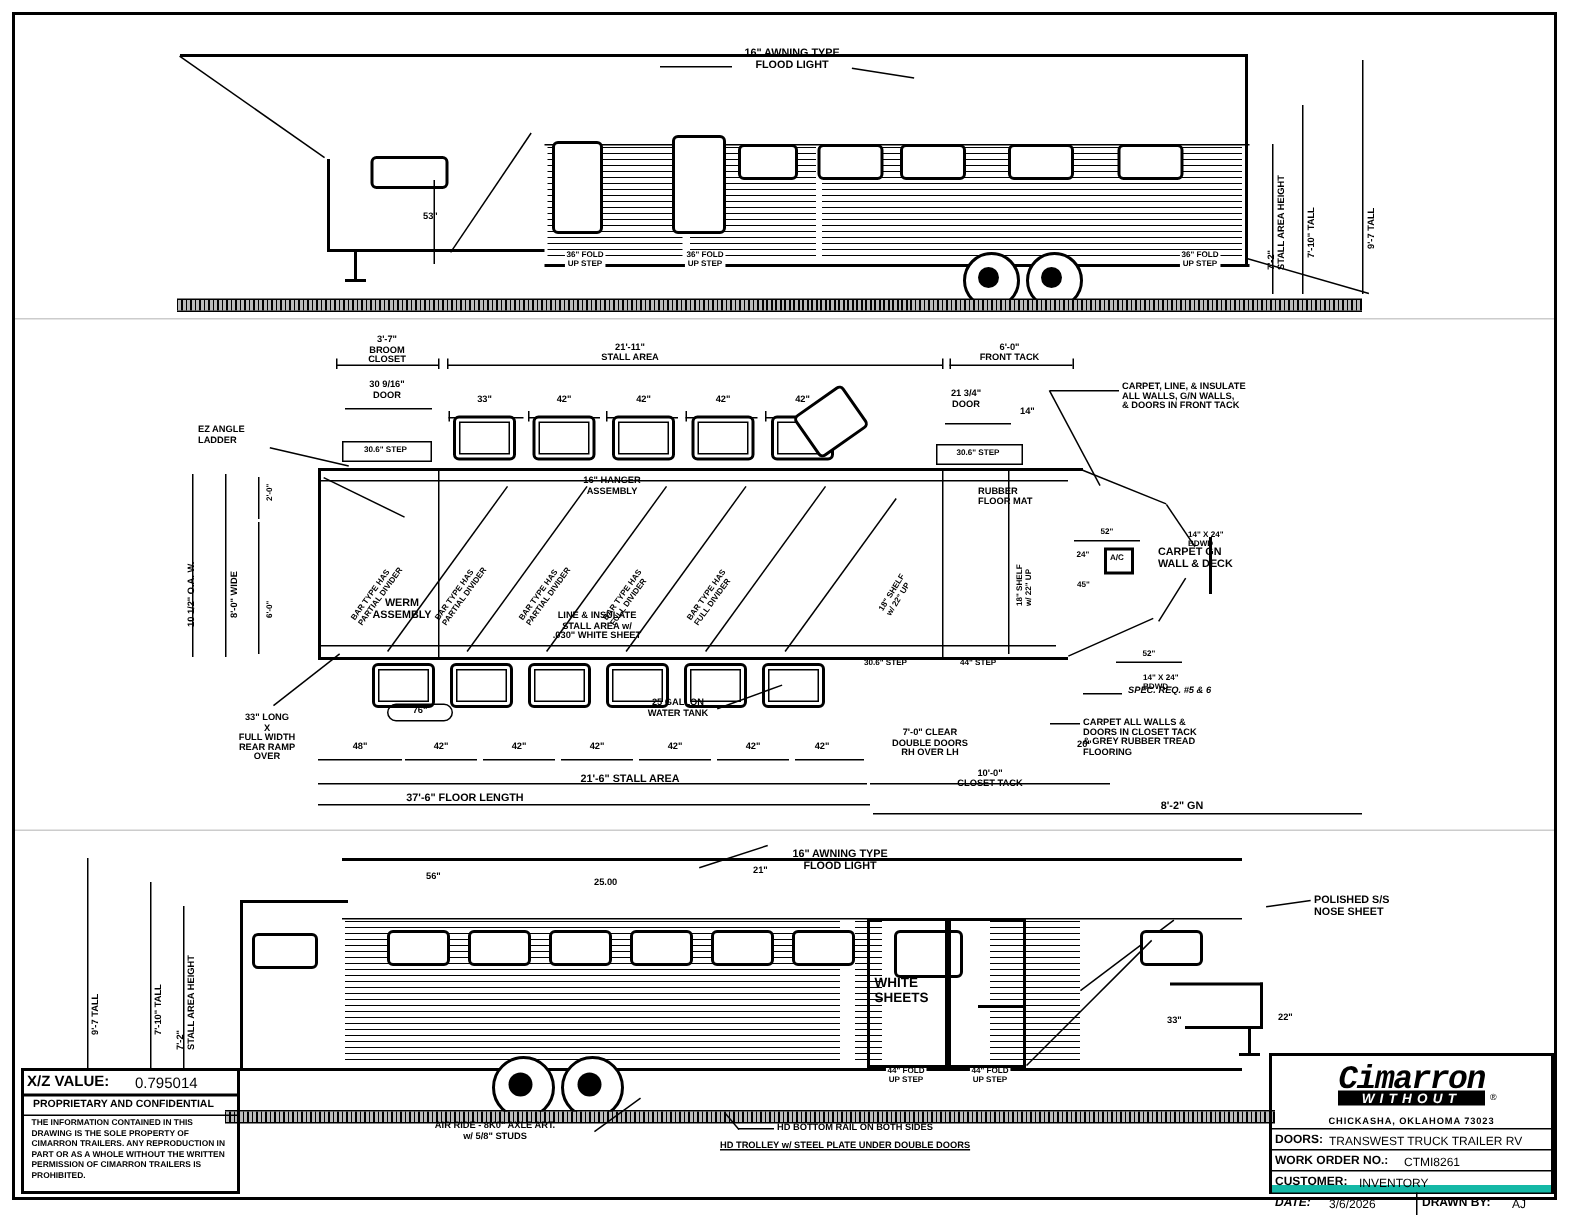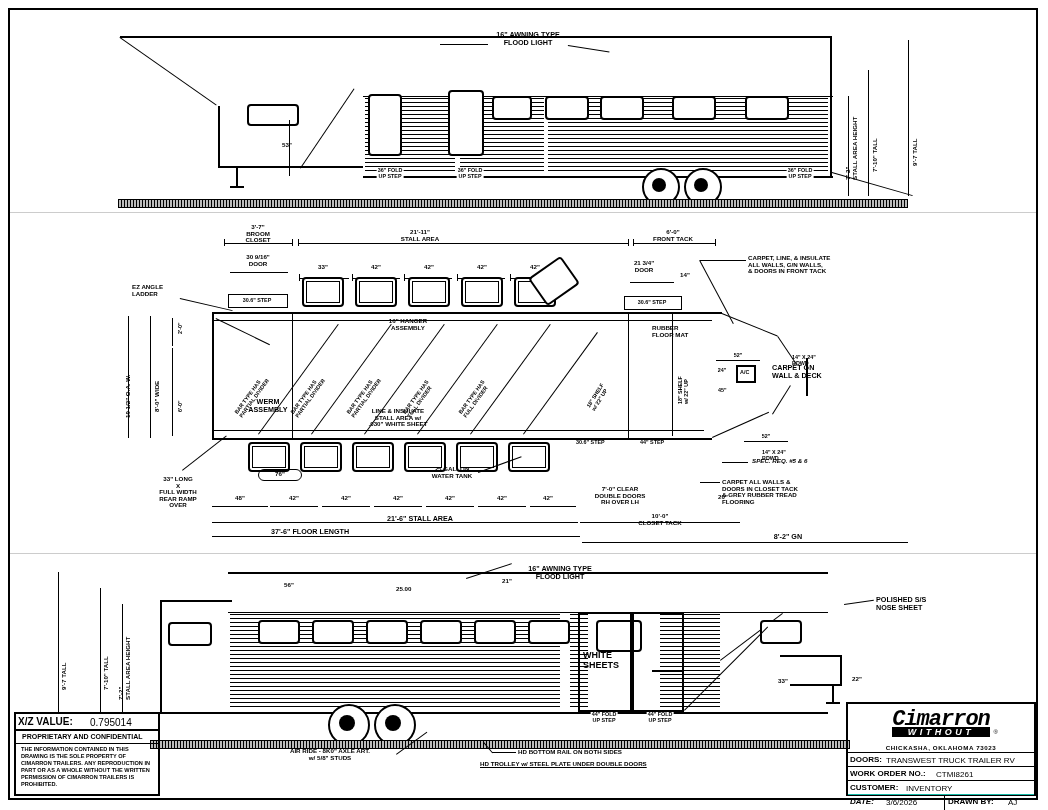--- a/index.html
+++ b/index.html
@@ -436,21 +436,21 @@
     <div class="line hl" style="left:0;top:48px;width:186px;background:#000;"></div>
 
     <div style="position:absolute;left:0;top:49px;width:186px;height:14px;border-bottom:1px solid #000;box-sizing:border-box;">
       <span style="position:absolute;left:2px;top:2px;font-size:8px;font-weight:bold;">DOORS:</span>
       <span style="position:absolute;left:38px;top:2.5px;font-size:8px;">TRANSWEST TRUCK TRAILER RV</span>
     </div>
     <div style="position:absolute;left:0;top:63px;width:186px;height:14px;border-bottom:1px solid #000;box-sizing:border-box;">
       <span style="position:absolute;left:2px;top:2px;font-size:8px;font-weight:bold;">WORK ORDER NO.:</span>
       <span style="position:absolute;left:88px;top:2.5px;font-size:8px;">CTMI8261</span>
     </div>
-    <div style="position:absolute;left:0;top:77px;width:186px;height:14px;border-bottom:1px solid #14b8a6;box-sizing:border-box;text-align:right;">
+    <div style="position:absolute;left:0;top:77px;width:186px;height:14px;border-bottom:5px solid #14b8a6;box-sizing:border-box;text-align:right;">
       <span style="position:absolute;left:2px;top:2px;font-size:8px;font-weight:bold;">CUSTOMER:</span>
       <span style="position:absolute;left:58px;top:2.5px;font-size:8px;">INVENTORY</span>
     </div>
     <div style="position:absolute;left:0;top:91px;width:186px;height:15px;box-sizing:border-box;">
       <span style="position:absolute;left:2px;top:2px;font-size:8px;font-weight:bold;font-style:italic;">DATE:</span>
       <span style="position:absolute;left:38px;top:2.5px;font-size:8px;">3/6/2026</span>
       <span style="position:absolute;left:96px;top:0;width:1px;height:15px;background:#000;"></span>
       <span style="position:absolute;left:100px;top:2px;font-size:8px;font-weight:bold;">DRAWN BY:</span>
       <span style="position:absolute;left:160px;top:2.5px;font-size:8px;">AJ</span>
     </div>

